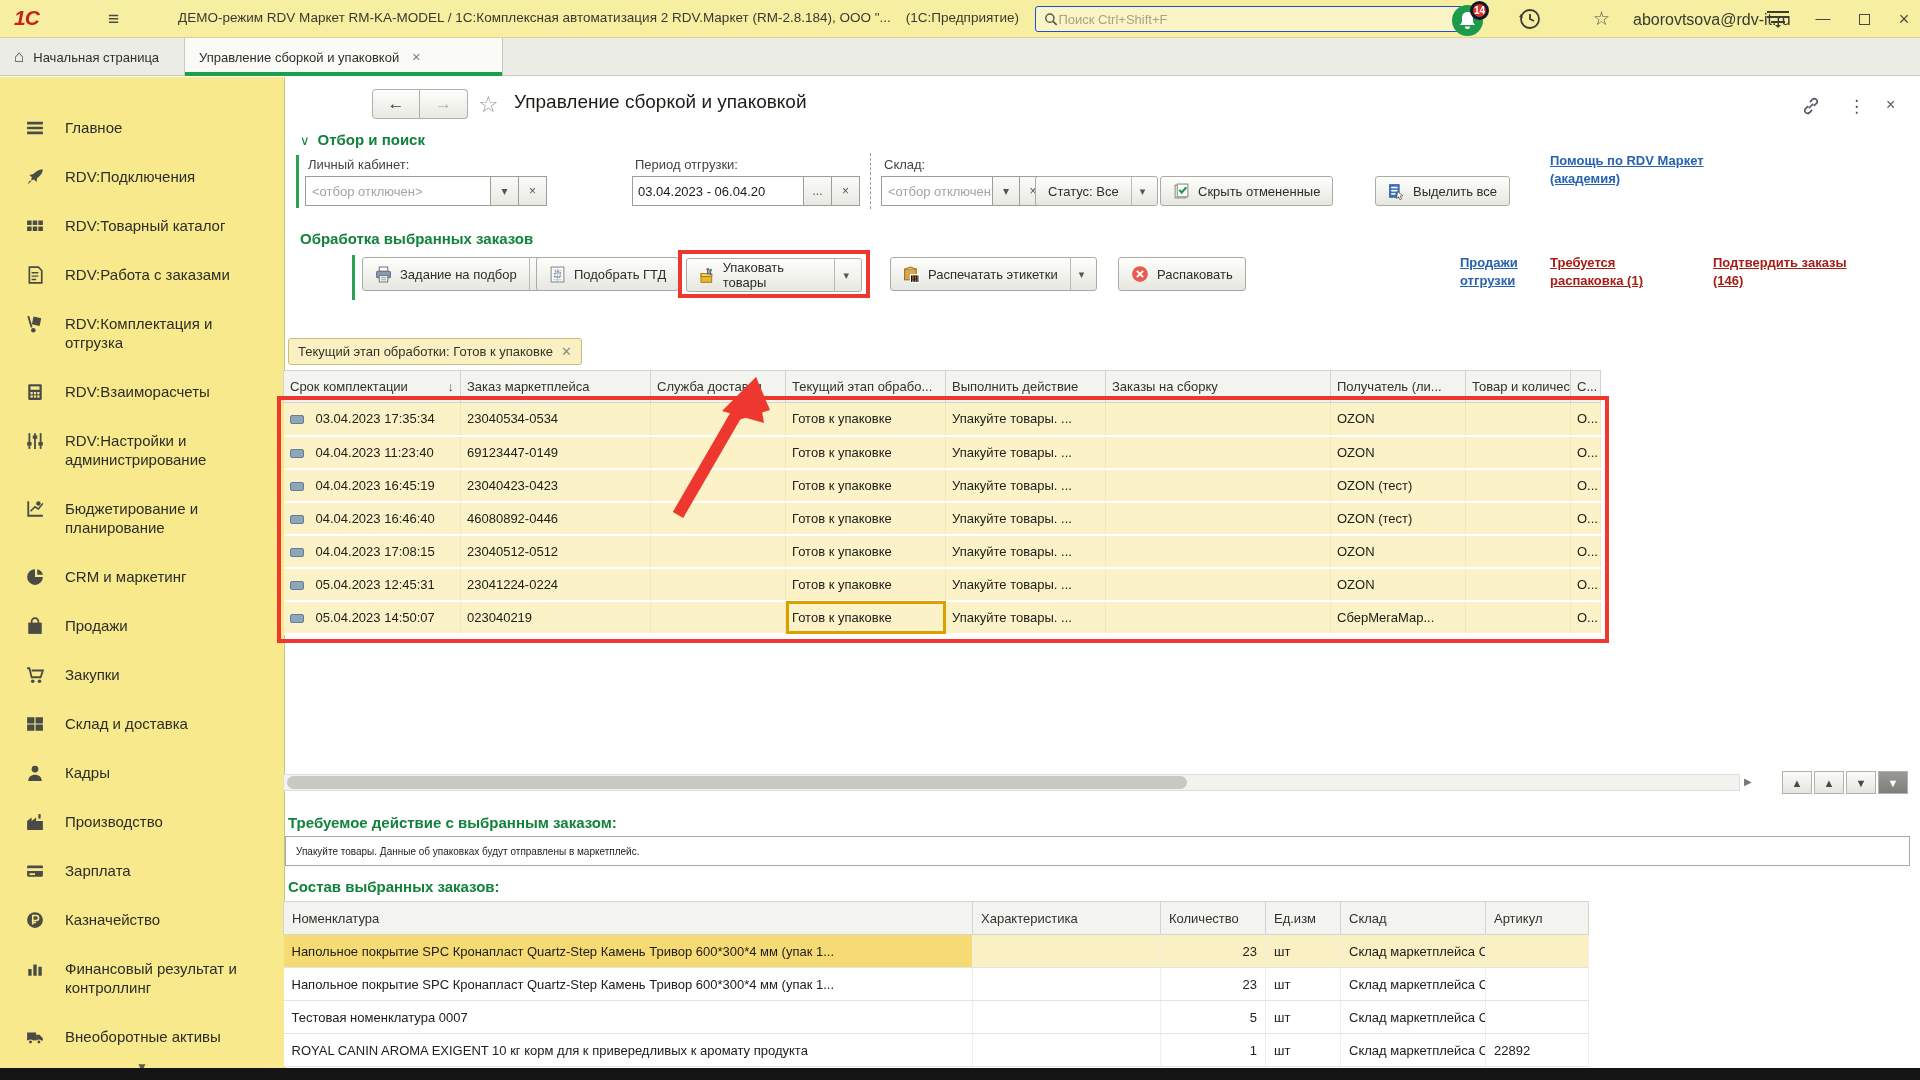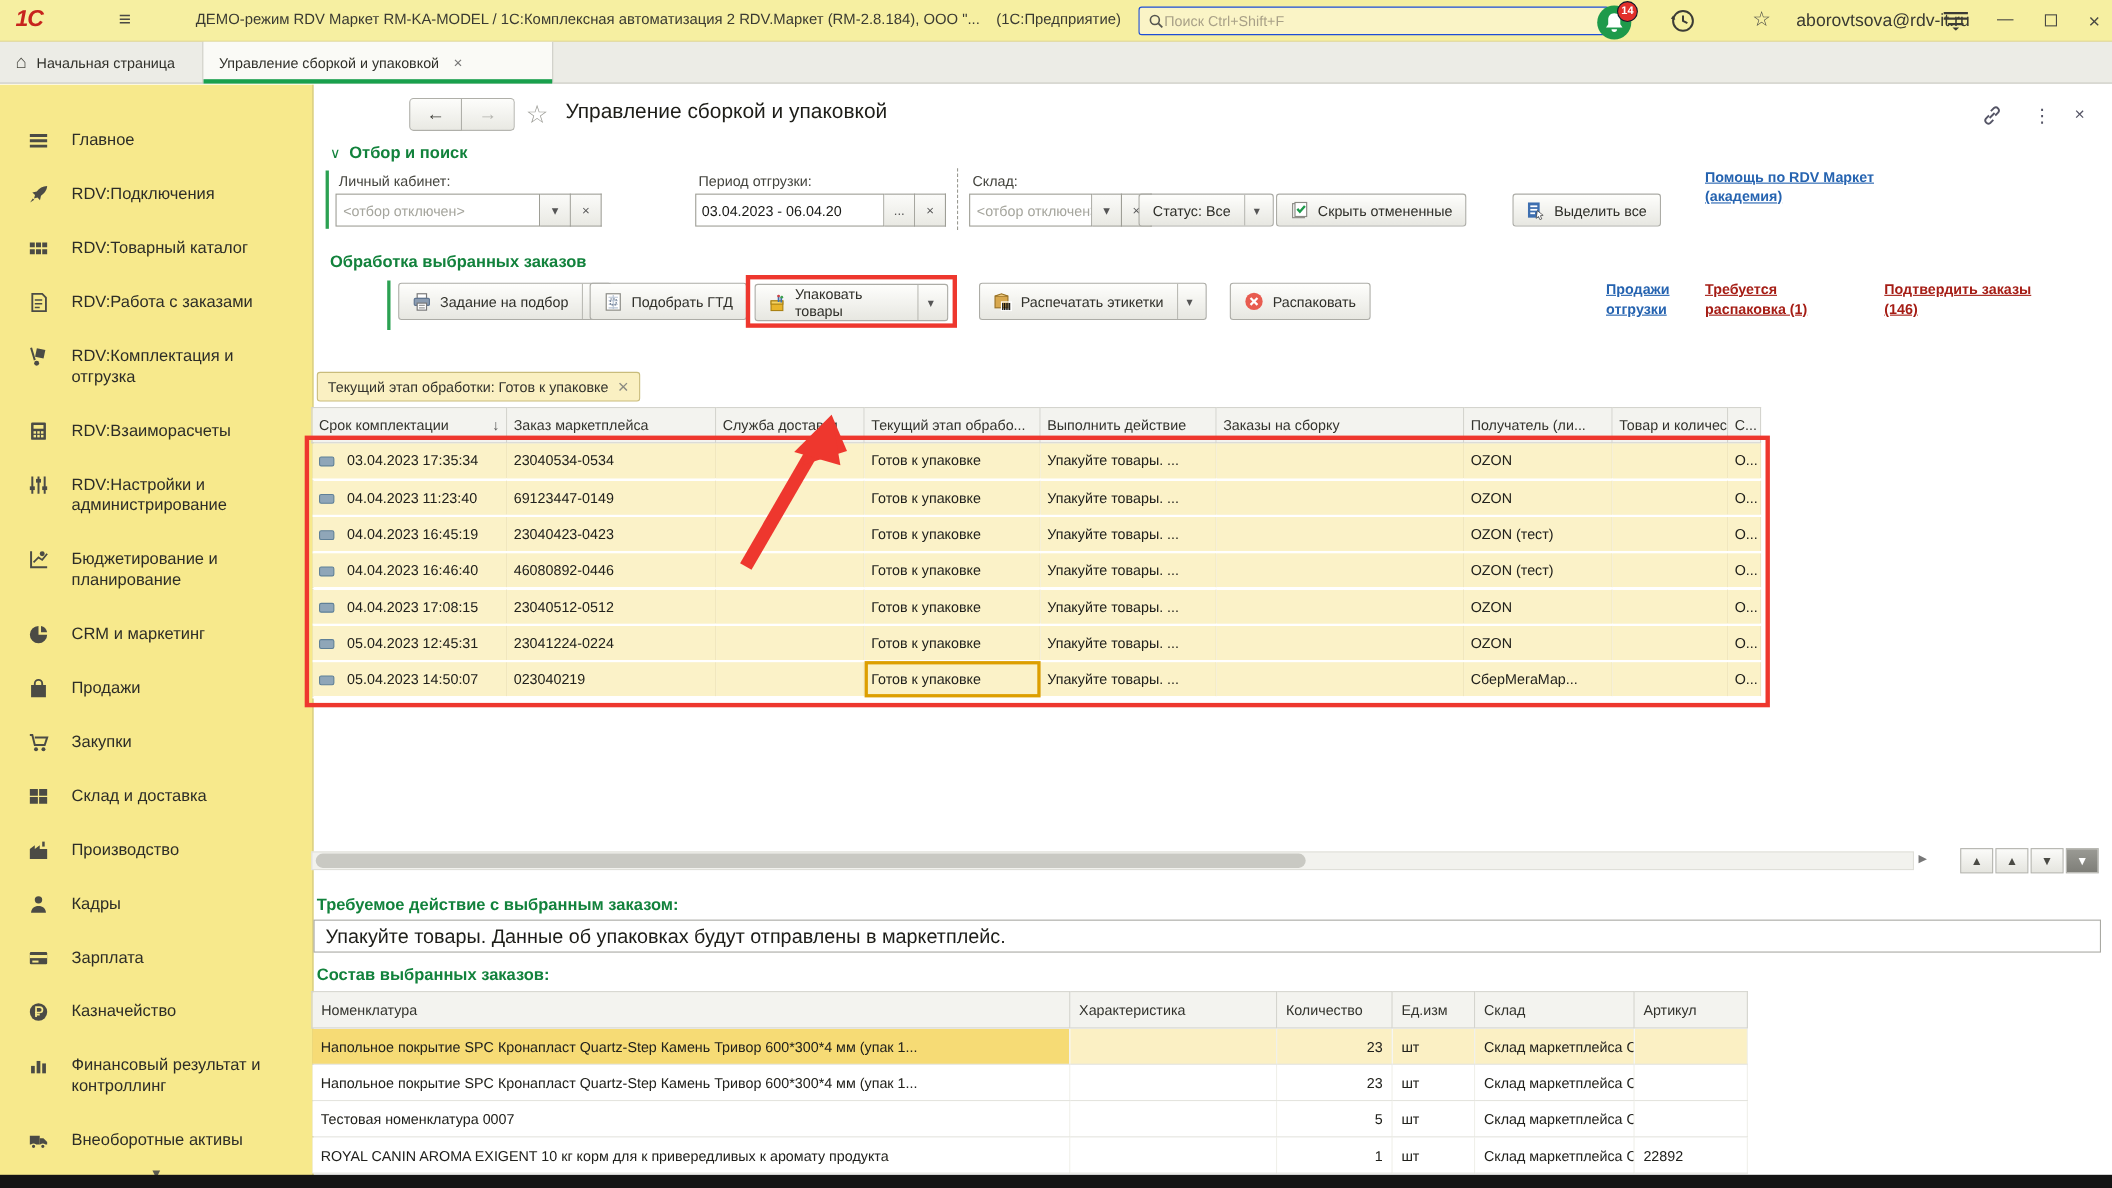--- a/index.html
+++ b/index.html
@@ -10,21 +10,21 @@
   
   .titlebar { position:absolute; left:0; top:0; width:1920px; height:38px; background:#F6EFA1; border-bottom:1px solid #DDD393; }
   .logo-1c { position:absolute; left:14px; top:6px; font-size:21px; font-weight:bold; color:#C7231D; font-style:italic; letter-spacing:-1px; }
   .tb-menu { position:absolute; left:108px; top:8px; font-size:19px; color:#4a4a44; cursor:default; }
   .tb-title { position:absolute; left:178px; top:10px; font-size:13.5px; color:#3a3a32; white-space:nowrap; }
   .tb-search { position:absolute; left:1035px; top:6px; width:428px; height:26px; background:#FAF4C6; border:1px solid #1d4ed8; border-radius:3px; display:flex; align-items:center; padding:0 8px; }
   .tb-search input { border:none; background:transparent; outline:none; font-size:13px; color:#555; width:100%; font-family:inherit; }
   .tb-search input::placeholder { color:#A9A188; }
   .bell-wrap { position:absolute; left:1452px; top:3px; width:38px; height:34px; }
   .bell-circle { position:absolute; left:0; top:2px; width:31px; height:31px; border-radius:50%; background:#1E9A4B; }
-  .bell-badge { position:absolute; left:18px; top:-2px; min-width:19px; height:19px; border-radius:10px; background:#E2312B; color:#fff; font-size:10px; font-weight:bold; display:flex; align-items:center; justify-content:center; border:1px solid #0f172a; }
+  .bell-badge { position:absolute; left:18px; top:-2px; min-width:19px; height:19px; border-radius:10px; background:#E2312B; color:#fff; font-size:10px; font-weight:bold; display:flex; align-items:center; justify-content:center; border:3px solid #0f172a; }
   .clock-icon { position:absolute; left:1516px; top:5px; }
   .tb-star { position:absolute; left:1593px; top:7px; font-size:19px; color:#4a4a44; }
   .tb-user { position:absolute; left:1633px; top:11px; font-size:16px; color:#3a3a32; }
   .tb-lines { position:absolute; left:1765px; top:6px; width:26px; }
   .win-btn { position:absolute; top:9px; font-size:15px; color:#4a4a44; text-align:center; width:22px; }
   .restore-glyph { position:relative; display:inline-block; width:11px; height:11px; border:1.5px solid #4a4a44; background:#F6EFA1; }
   .restore-glyph:before { content:""; position:absolute; left:2px; top:-5px; width:11px; height:11px; border:1.5px solid #4a4a44; z-index:-1; }
 
   
   .tabbar { position:absolute; left:0; top:38px; width:1920px; height:38px; background:#ECECE6; border-bottom:1px solid #C9C9C1; }
@@ -86,21 +86,21 @@
 
   .red-rect { left:-9px; top:319px; width:1332px; height:247px; border:4px solid #EE372E; pointer-events:none; }
 
   .hscroll { left:-3px; top:697px; width:1457px; height:17px; background:#F2F2EE; border:1px solid #DFDFD9; }
   .hthumb { position:absolute; left:3px; top:1px; width:900px; height:13px; background:#C9C9C3; border-radius:7px; }
   .hstep { left:1458px; top:699px; font-size:10px; color:#777; }
   .navbox { top:694px; width:30px; height:23px; border:1px solid #B2B2AC; background:linear-gradient(#FBFBF9,#E5E5DF); display:flex; align-items:center; justify-content:center; font-size:11px; color:#4a4a44; }
   .navbox.dk { background:linear-gradient(#9a9a94,#7e7e78); color:#fff; }
 
   .hint-lbl { left:2px; top:737px; }
-  .hint-box { left:-1px; top:759px; width:1625px; height:30px; border:1px solid #A9A9A3; display:flex; align-items:center; padding:0 10px; font-size:18px; color:#1d1d18; }
+  .hint-box { left:-1px; top:759px; width:1625px; height:30px; border:1px solid #A9A9A3; display:flex; align-items:center; padding:0 10px; font-size:10px; color:#1d1d18; }
   .comp-lbl { left:2px; top:801px; }
 
   .ctbl { left:-3px; top:824px; width:1305px; }
   .ctbl th { background:#F3F3EF; border:1px solid #D4D4CE; font-size:13px; font-weight:normal; color:#33332d; text-align:left; padding:7px 8px; height:33px; }
   .ctbl td { background:#fff; border-bottom:1px solid #E4E4DE; border-right:1px solid #F0F0EA; font-size:13px; color:#21211c; padding:7px 8px; height:33px; white-space:nowrap; overflow:hidden; }
   .ctbl tr.sel td { background:#FBF0C4; }
   .ctbl tr.sel td.cur { background:#F6DB75; }
   .num { text-align:right; }
 
   .arrow-svg { left:300px; top:200px; pointer-events:none; }
@@ -262,31 +262,31 @@
       <span class="side-label">Закупки</span>
     </div>
     <div class="side-item">
       <svg width="20" height="18" viewBox="0 0 16 16">
           <path d="M1 2h6.5v5.5H1zM8.5 2H15v5.5H8.5zM1 8.5h6.5V14H1zM8.5 8.5H15V14H8.5z" fill="#4b4b45"></path>
         </svg>
       <span class="side-label">Склад и доставка</span>
     </div>
     <div class="side-item">
       <svg width="20" height="18" viewBox="0 0 16 16">
+          <circle cx="8" cy="4.5" r="3" fill="#4b4b45"></circle>
+          <path d="M2 15c0-3.5 2.7-5.5 6-5.5s6 2 6 5.5z" fill="#4b4b45"></path>
+        </svg>
+      <span class="side-label">Кадры</span>
+    </div>
+    <div class="side-item">
+      <svg width="20" height="18" viewBox="0 0 16 16">
           <path d="M1 15V7l4-3v3l4-3v3h6v8z" fill="#4b4b45"></path>
           <rect x="11" y="1" width="2" height="4" fill="#4b4b45"></rect>
         </svg>
       <span class="side-label">Производство</span>
-    </div>
-    <div class="side-item">
-      <svg width="20" height="18" viewBox="0 0 16 16">
-          <circle cx="8" cy="4.5" r="3" fill="#4b4b45"></circle>
-          <path d="M2 15c0-3.5 2.7-5.5 6-5.5s6 2 6 5.5z" fill="#4b4b45"></path>
-        </svg>
-      <span class="side-label">Кадры</span>
     </div>
     <div class="side-item">
       <svg width="20" height="18" viewBox="0 0 16 16">
           <rect x="1" y="3" width="14" height="10" rx="1" fill="#4b4b45"></rect>
           <rect x="1" y="5.5" width="14" height="2.5" fill="#F7E98C"></rect>
           <rect x="3" y="10" width="5" height="1.6" fill="#F7E98C"></rect>
         </svg>
       <span class="side-label">Зарплата</span>
     </div>
     <div class="side-item">

